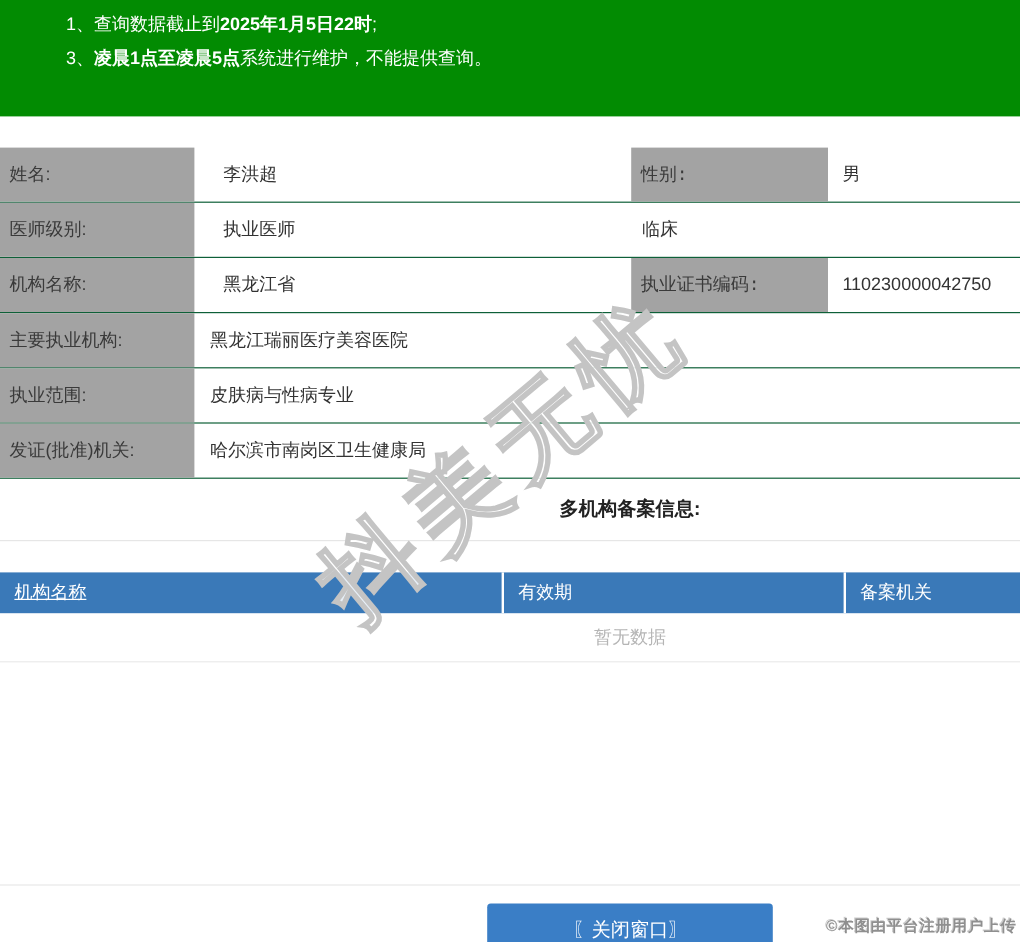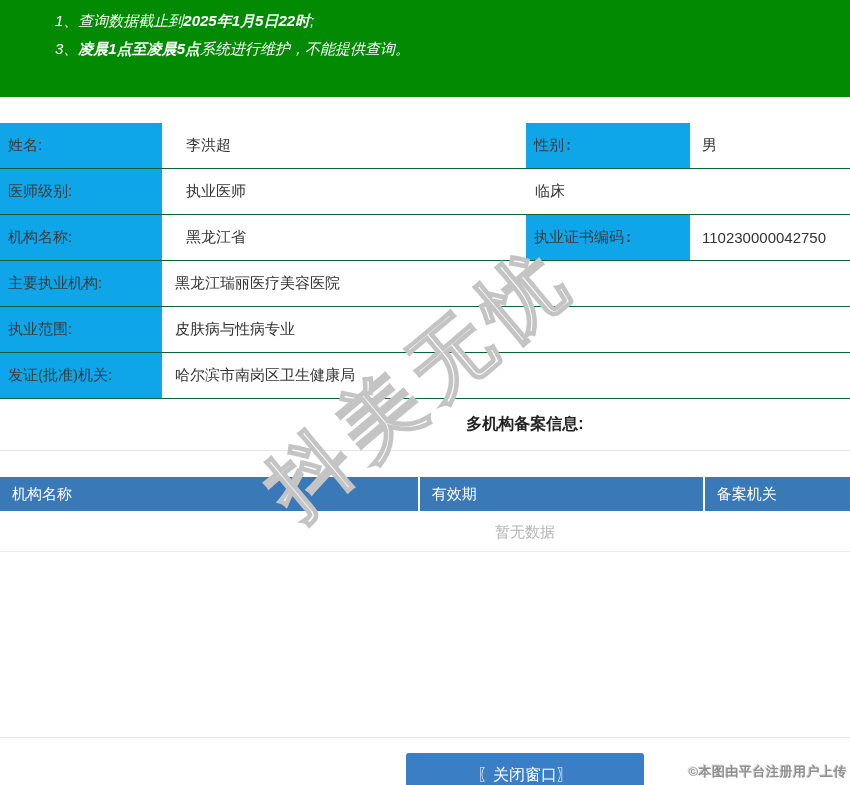--- a/index.html
+++ b/index.html
@@ -9,49 +9,49 @@
     position:relative; width:850px; height:785px;
     overflow:hidden; background:#fff;
   }
   .inner { position:relative; width:1050px; }
 
   
   .notice {
     width:850px; height:97px; background:#028b02; color:#fff;
     padding:7px 0 0 55px; font-size:15px;
   }
-  .notice-line { line-height:28px; white-space:nowrap;font-style:italic; }
+  .notice-line { line-height:28px; white-space:nowrap; }
   .notice-line b { font-weight:bold; }
 
   
   .info-table { margin-top:26px; }
   .info-row {
     display:flex; height:46px; align-items:stretch;
     border-bottom:1px solid #0e6038;
   }
   .cell { display:flex; align-items:center; font-size:15px; color:#3a3a3a; }
-  .lbl  { background:#0ea5e9; }
+  .lbl  { background:#a3a3a3; }
   .lbl1 { flex:0 0 162px; padding-left:8px; }
   .val1 { flex:0 0 361px; padding-left:24px; color:#333; }
   .val-full { flex:1; padding-left:13px; color:#333; }
   .lbl2 { flex:0 0 164px; margin-left:3px; padding-left:8px;font-family:Liberation Mono, monospace; }
   .val2 { flex:1; padding-left:12px; color:#333; }
 
   
   .section-heading {
     height:52px; display:flex; align-items:center; justify-content:center;
     font-size:16px; font-weight:bold; color:#222;
     border-bottom:1px solid #e6e6e6;
   }
   .gap26 { height:26px; }
   .org-header { display:flex; height:34px; background:#3a79b8; }
   .org-th {
     color:#fff; font-size:15px; line-height:34px; padding-left:12px;
   }
-  .org-th.c1 { width:448px; }
+  .org-th.c1 { width:448px;text-decoration:underline; }
   .org-th.c2 { width:305px; border-left:2px solid #fff; }
   .org-th.c3 { width:372px; border-left:2px solid #fff; }
   .org-empty {
     height:41px; line-height:41px; text-align:center;
     color:#b5b5b5; font-size:15px; border-bottom:1px solid #eaeaea;
   }
 
   .blank-space { height:185px; }
   .footer-divider { width:850px; border-top:1px solid #e8e8e8; }
   .footer { height:48px; }

